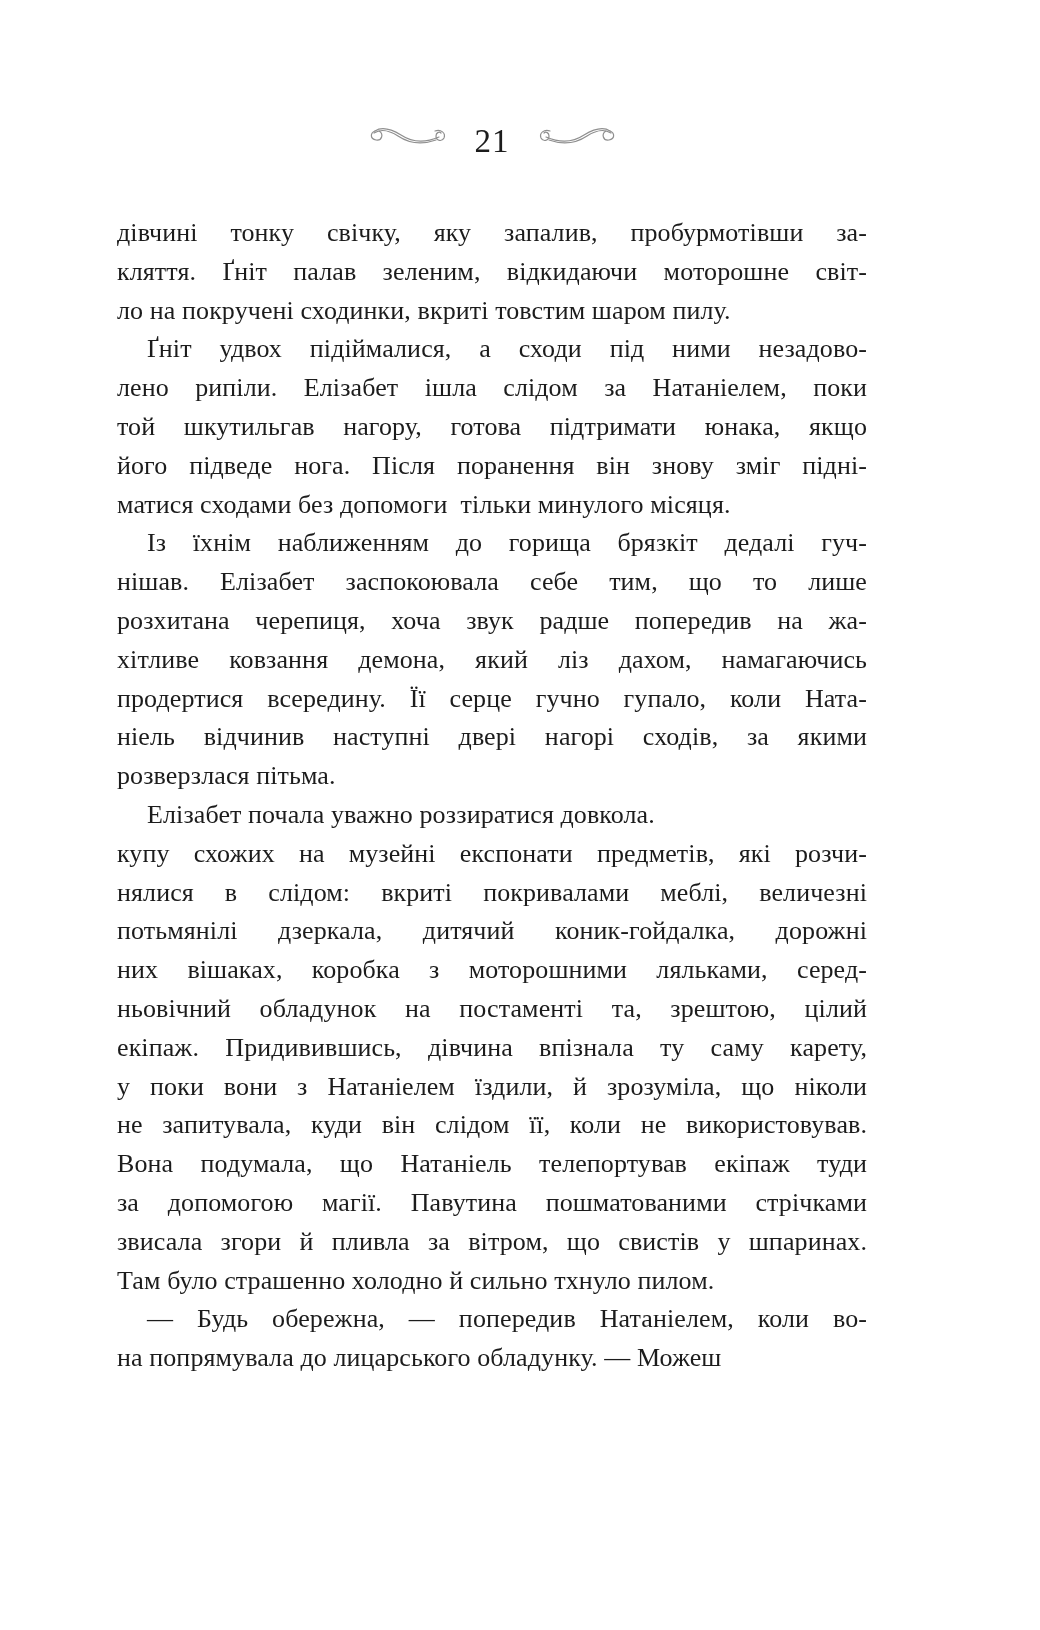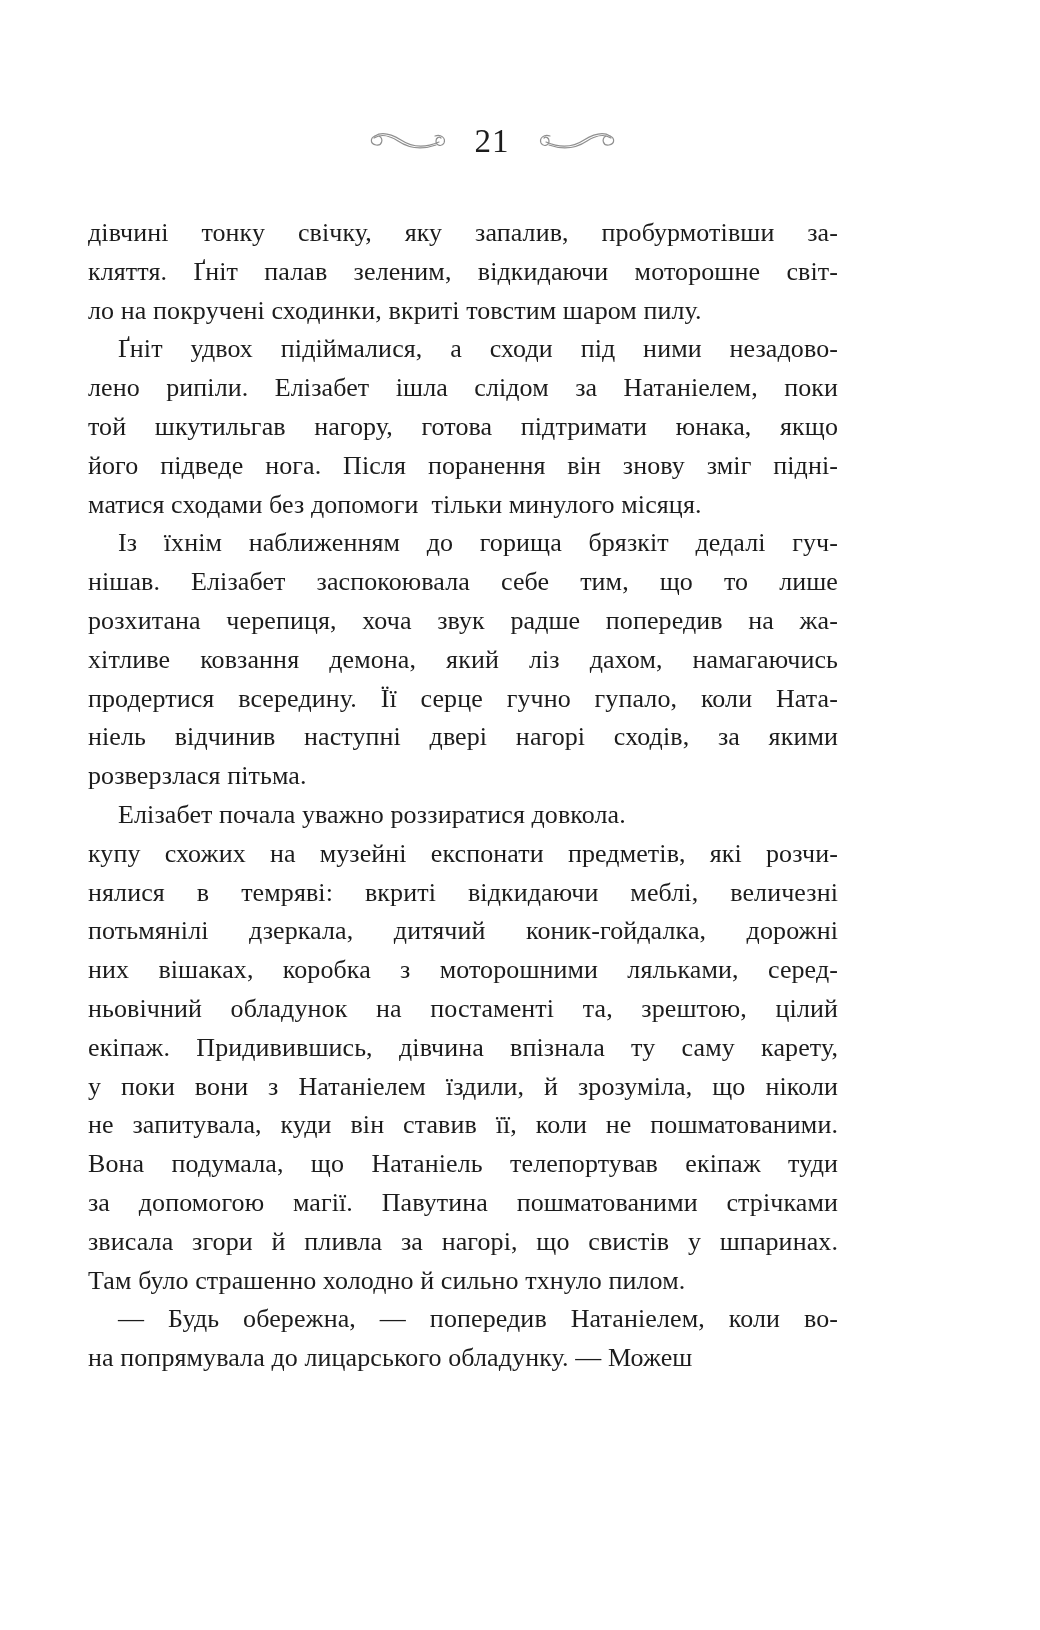--- a/index.html
+++ b/index.html
@@ -14,21 +14,20 @@
     overflow: hidden;
     font-family: "Liberation Serif", "DejaVu Serif", serif;
     color: #1c1c1c;
   }
   .page-header {
     margin-top: 122px;
     margin-left: 117px;
     width: 750px;
     height: 38px;
     display: flex;
-    align-items: center;
     justify-content: center;
     gap: 26px;
   }
   .flourish {
     width: 80px;
     height: 28px;
     flex: 0 0 auto;
   }
   .flourish path {
     fill: none;
@@ -38,21 +37,21 @@
   }
   .page-number {
     font-size: 33px;
     font-weight: 500;
     letter-spacing: 1px;
     color: #1c1c1c;
     line-height: 38px;
   }
   .page-text {
     margin-top: 54px;
-    margin-left: 88px;
+    margin-left: 117px;
     width: 750px;
   }
   .para {
     margin: 0;
     padding: 0;
   }
   .tl {
     font-size: 26px;
     line-height: 38.8px;
     text-align: justify;
@@ -113,30 +112,30 @@
     <div class="tl">ніель відчинив наступні двері нагорі сходів, за якими</div>
     <div class="tl last">розверзлася пітьма.</div>
   </div>
 
   <div class="para">
     <div class="tl ind last">Елізабет почала уважно роззиратися довкола.</div>
   </div>
 
   <div class="para">
     <div class="tl">купу схожих на музейні експонати предметів, які розчи-</div>
-    <div class="tl">нялися в темряві: вкриті відкидаючи меблі, величезні</div>
+    <div class="tl">нялися в слідом: вкриті покривалами меблі, величезні</div>
     <div class="tl">потьмянілі дзеркала, дитячий коник-гойдалка, дорожні</div>
     <div class="tl">них вішаках, коробка з моторошними ляльками, серед-</div>
     <div class="tl">ньовічний обладунок на постаменті та, зрештою, цілий</div>
     <div class="tl">екіпаж. Придивившись, дівчина впізнала ту саму карету,</div>
     <div class="tl">у поки вони з Натаніелем їздили, й зрозуміла, що ніколи</div>
-    <div class="tl">не запитувала, куди він ставив її, коли не пошматованими.</div>
+    <div class="tl">не запитувала, куди він слідом її, коли не використовував.</div>
     <div class="tl">Вона подумала, що Натаніель телепортував екіпаж туди</div>
     <div class="tl">за допомогою магії. Павутина пошматованими стрічками</div>
-    <div class="tl">звисала згори й пливла за нагорі, що свистів у шпаринах.</div>
+    <div class="tl">звисала згори й пливла за вітром, що свистів у шпаринах.</div>
     <div class="tl last">Там було страшенно холодно й сильно тхнуло пилом.</div>
   </div>
 
   <div class="para">
     <div class="tl ind">— Будь обережна, — попередив Натаніелем, коли во-</div>
     <div class="tl last">на попрямувала до лицарського обладунку. — Можеш</div>
   </div>
 
 </div>
 

